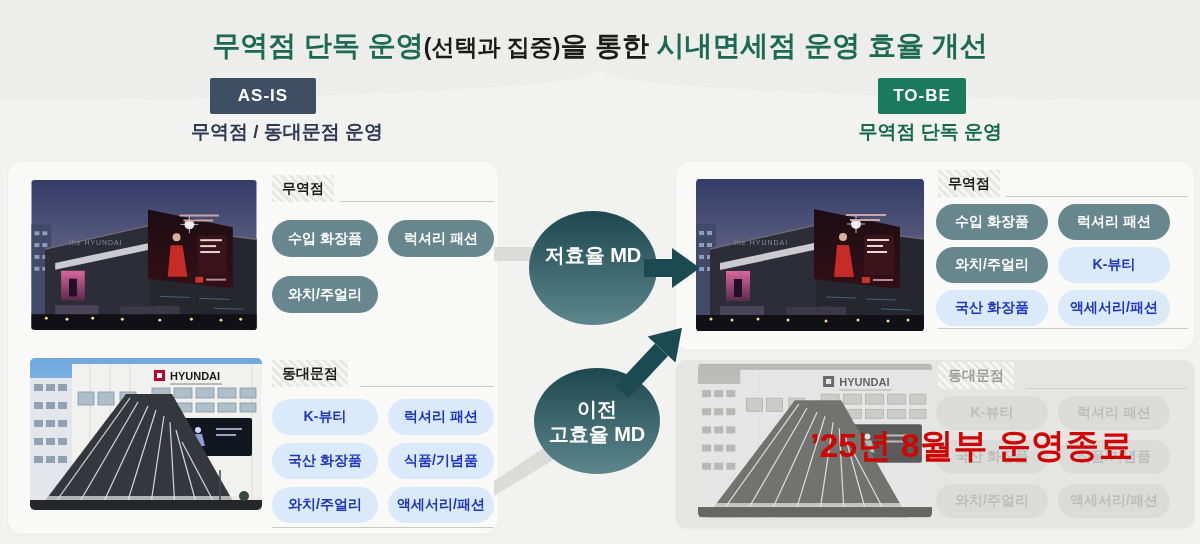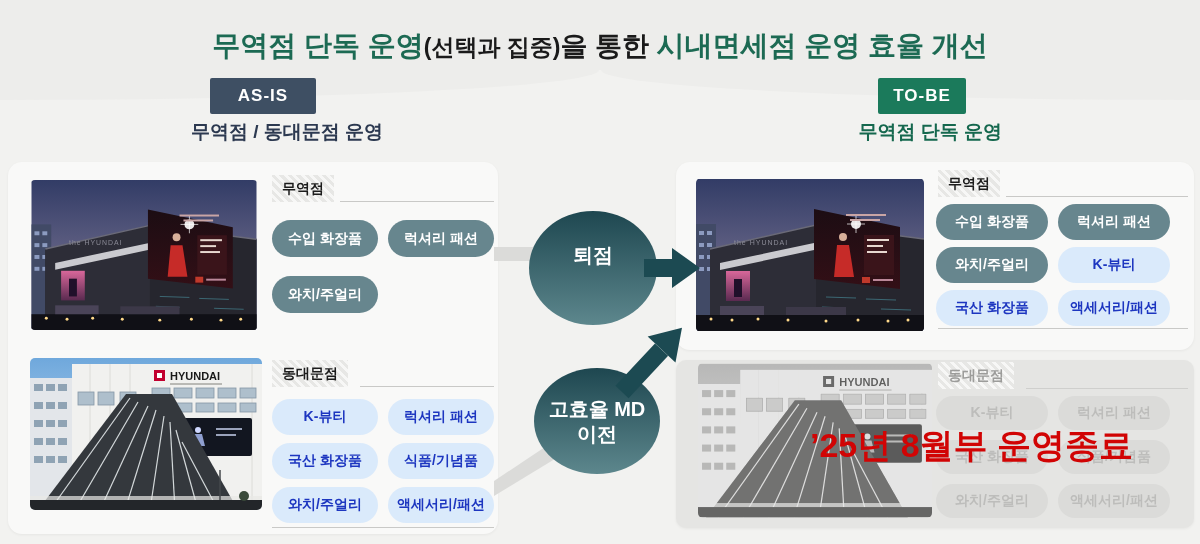--- a/index.html
+++ b/index.html
@@ -483,20 +483,20 @@
     <polygon points="184,88 212,108 184,128"></polygon>
   </g>
   <ellipse cx="109" cy="261" rx="63" ry="53" fill="url(#cg)"></ellipse>
   <g transform="translate(134,232) rotate(-47)" fill="#1c4a52">
     <rect x="0" y="-9" width="58" height="18"></rect>
     <polygon points="58,-19 88,0 58,19"></polygon>
   </g>
 </svg>
 
 <div class="abs flow-text" id="flow1">
-  <div>퇴점</div>
+  <div>저효율 MD</div>
 </div>
 <div class="abs flow-text" id="flow2">
+  <div>이전</div>
   <div>고효율 MD</div>
-  <div>이전</div>
 </div>
 
 <div class="abs notice">’25년 8월부 운영종료</div>
 
 </body></html>

